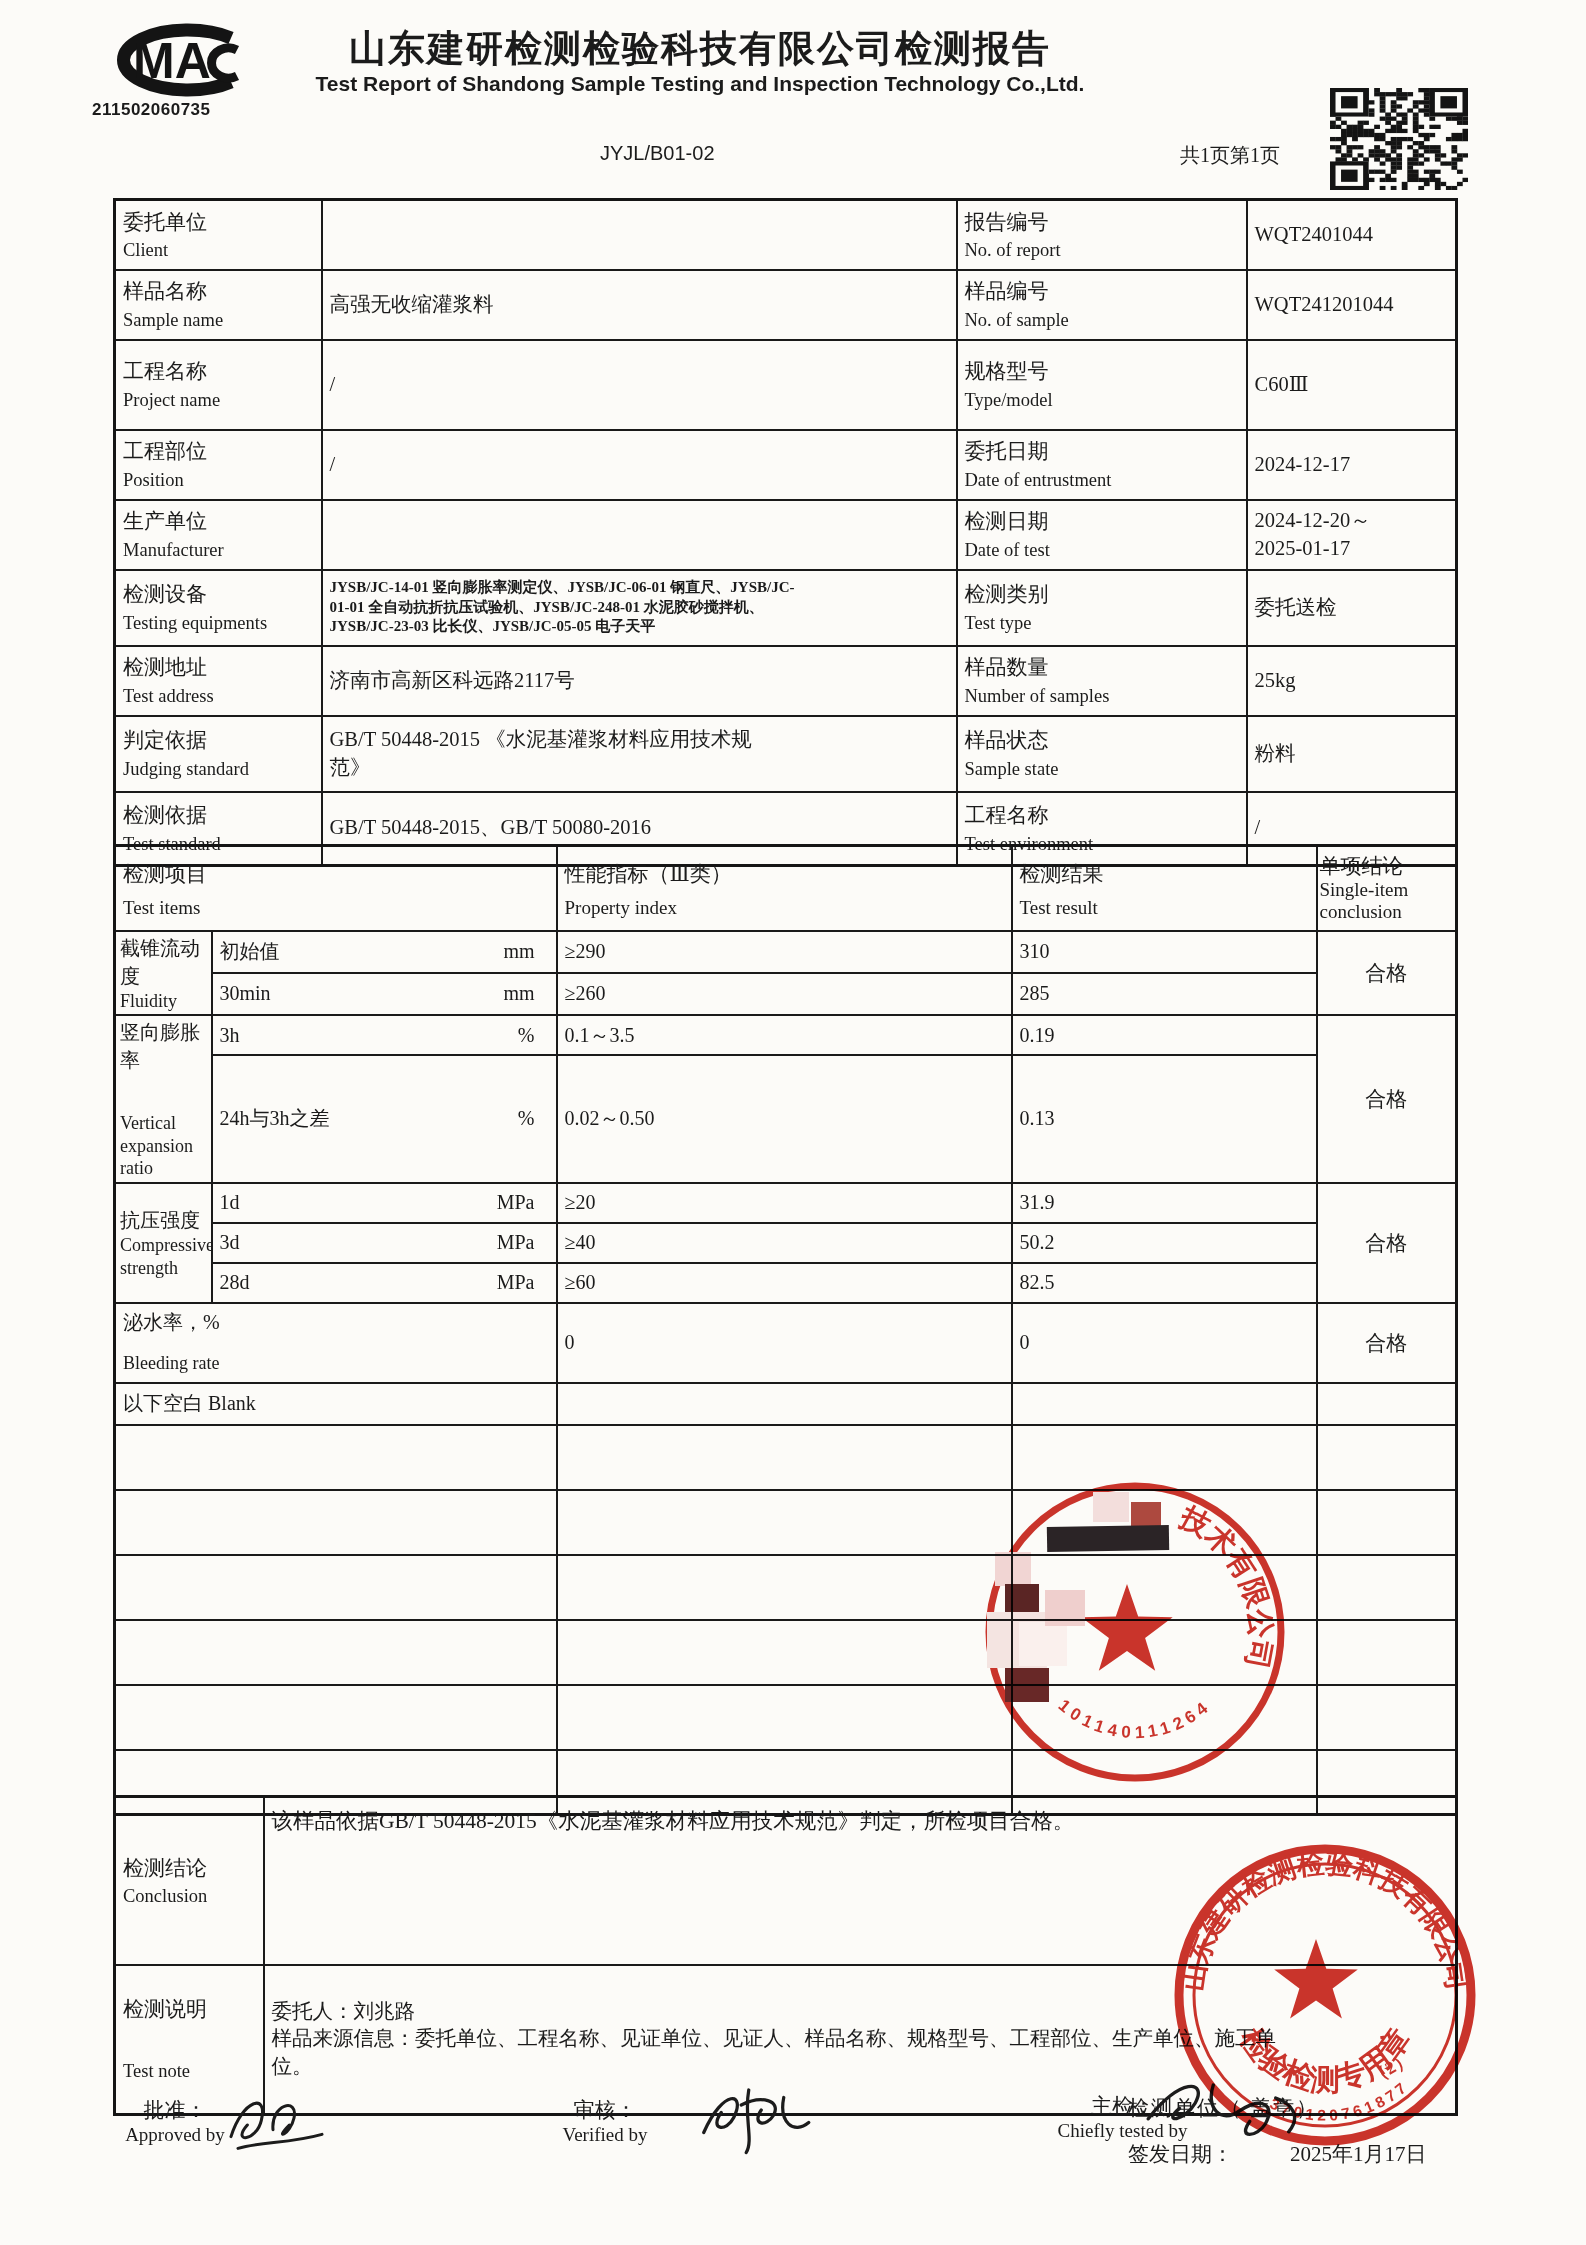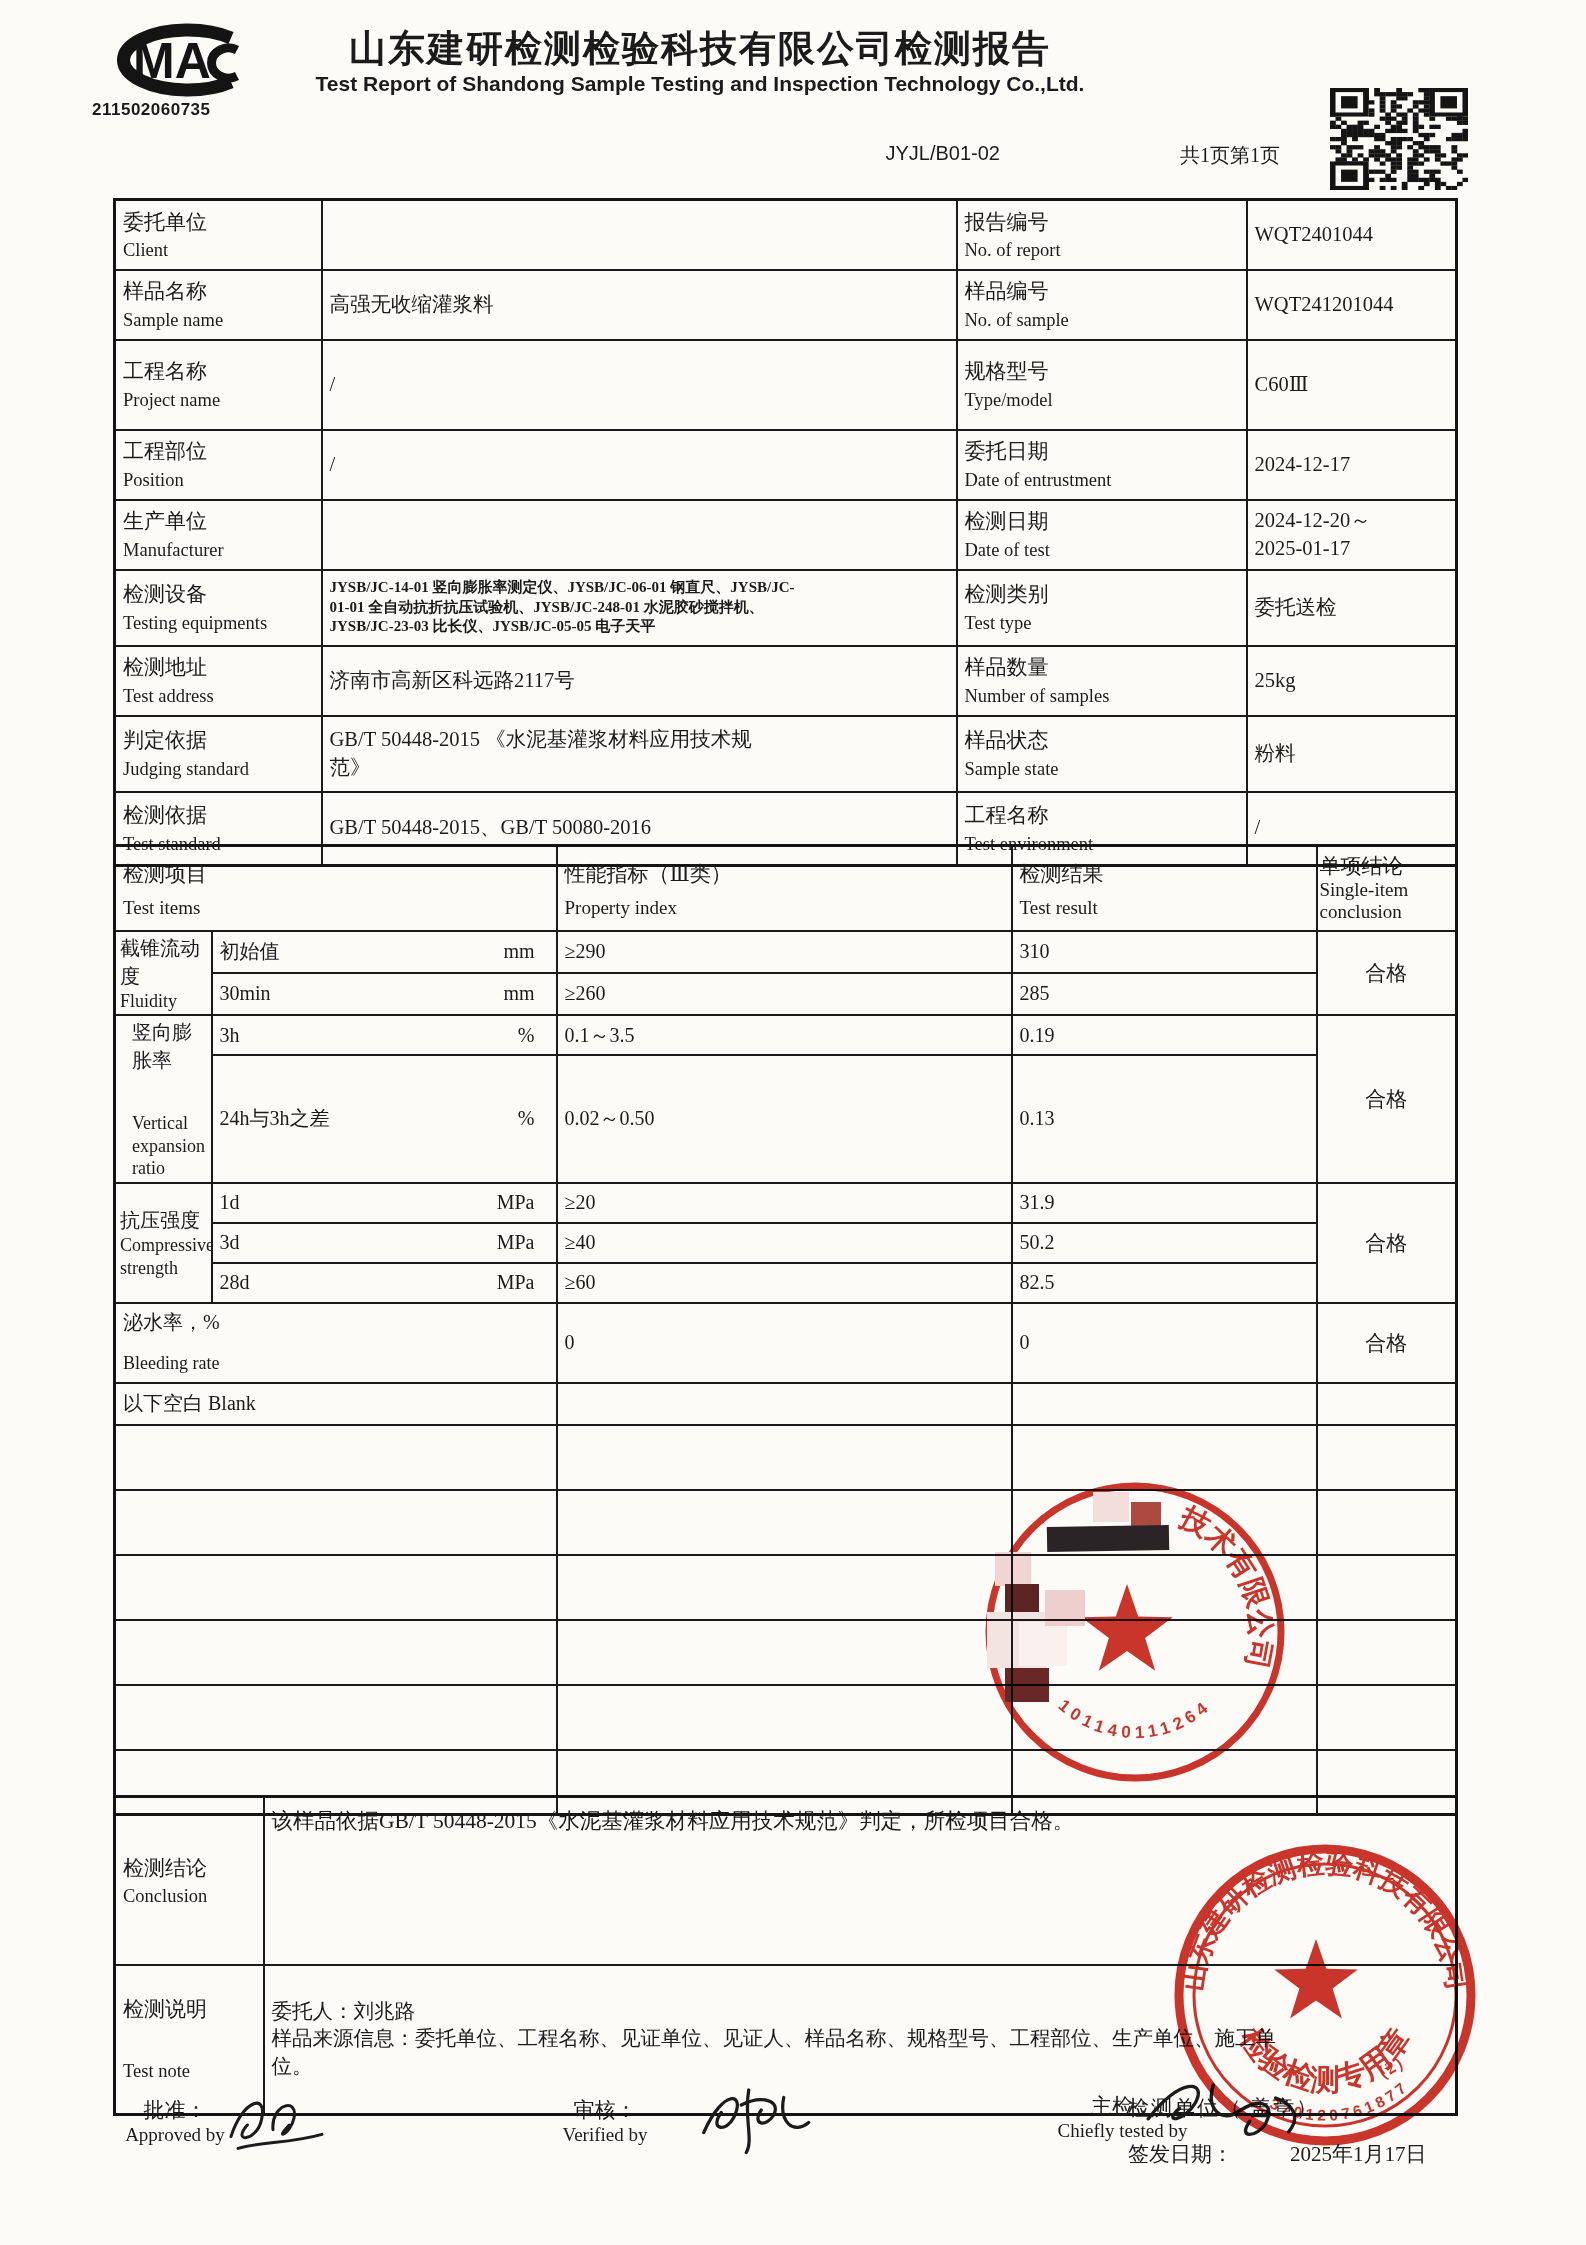--- a/index.html
+++ b/index.html
@@ -6,21 +6,21 @@
   .page{position:relative;width:1586px;height:2245px;background:#fcfbf8;
         font-family:"Liberation Serif","DejaVu Serif",serif;color:#1b1b1b;overflow:hidden;}
   .abs{position:absolute;}
   
   .cma-num{position:absolute;left:92px;top:100px;font-family:"Liberation Sans",sans-serif;
            font-size:17px;font-weight:700;letter-spacing:.5px;}
   .title{position:absolute;left:260px;top:24px;width:880px;text-align:center;
          font-family:"Liberation Sans",sans-serif;font-size:37px;font-weight:800;letter-spacing:2px;}
   .subtitle{position:absolute;left:230px;top:72px;width:940px;text-align:center;
             font-family:"Liberation Sans",sans-serif;font-size:21px;font-weight:700;}
-  .doccode{position:absolute;left:600px;top:142px;width:400px;text-align:right;
+  .doccode{position:absolute;left:600px;top:142px;width:400px;text-align:left;
            font-family:"Liberation Sans",sans-serif;font-size:20px;}
   .pageinfo{position:absolute;left:1180px;top:142px;font-size:20px;}
   
   table.t{position:absolute;left:113px;border-collapse:collapse;table-layout:fixed;
           border:3px solid #151515;}
   table.t td{border:2.5px solid #1a1a1a;padding:2px 7px;vertical-align:middle;overflow:hidden;}
   .lab .zh{font-size:21px;line-height:1.5;}
   .lab .en{font-size:18.5px;line-height:1.35;}
   .val{font-size:20.5px;white-space:pre-line;line-height:1.35;}
   .small{font-size:15px;font-weight:600;line-height:1.3;white-space:pre-line;}
@@ -542,21 +542,21 @@
             <div class="sub">
               <span>30min</span>
               <span>mm</span>
             </div>
           </td>
       <td class="res">≥260</td>
       <td class="res">285</td>
     </tr>
 
     <tr style="height:38px">
-      <td rowspan="2" class="grp" style="vertical-align:top;padding:2px 16px">
+      <td rowspan="2" class="grp" style="vertical-align:top;padding:2px 4px">
             <div class="zh">竖向膨胀率</div>
             <div class="en" style="margin-top:38px">Vertical expansion ratio</div>
           </td>
       <td>
             <div class="sub">
               <span>3h</span>
               <span>%</span>
             </div>
           </td>
       <td class="res">0.1～3.5</td>

